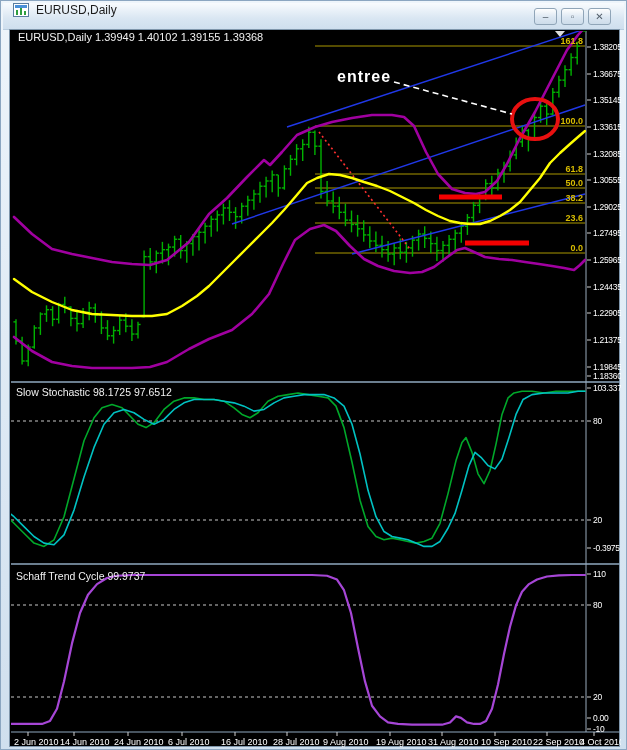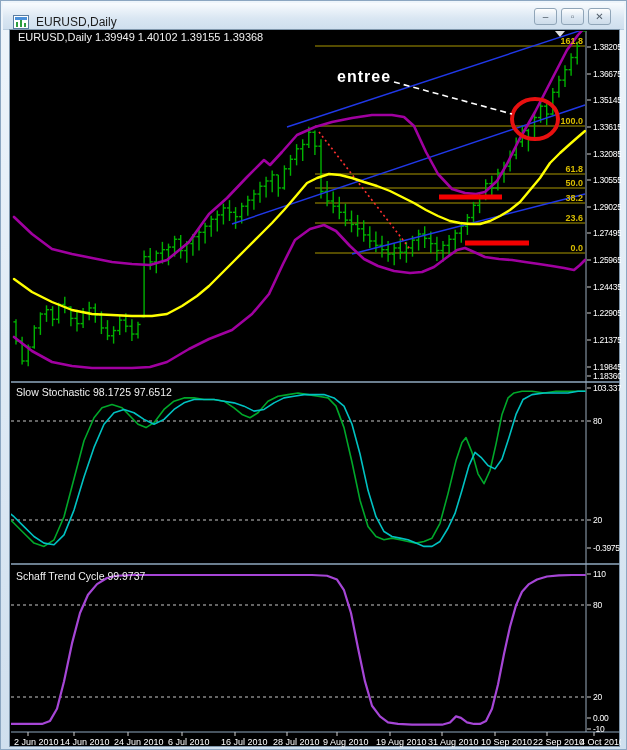--- a/index.html
+++ b/index.html
@@ -1,17 +1,17 @@
 <!DOCTYPE html>
 <html><head>
 <meta charset="utf-8">
 <style>
   html,body{margin:0;padding:0;background:#c6d7e8;font-family:"Liberation Sans",sans-serif;}
   #window{position:relative;width:627px;height:750px;background:linear-gradient(#eef5fb,#cfdfee);border:1px solid #8ba6c1;box-sizing:border-box;overflow:hidden;}
-  #titlebar{position:absolute;left:2px;top:2px;right:2px;height:26px;display:flex;align-items:flex-end;
+  #titlebar{position:absolute;left:2px;top:2px;right:2px;height:26px;display:flex;align-items:flex-start;
     background:linear-gradient(#f8fbfe,#d9e6f2 60%,#cfdfee);border-bottom:1px solid #b9cddf;}
   #title-icon{width:16px;height:14px;margin-left:10px;position:relative;background:#fff;border:1px solid #5a7da0;box-sizing:border-box;}
   #title-icon .bar{position:absolute;top:1px;left:1px;right:1px;height:3px;background:#4a90d9;}
   #title-icon .c1,#title-icon .c2,#title-icon .c3{position:absolute;bottom:1px;width:2px;background:#2e9e3f;}
   #title-icon .c1{left:2px;height:5px;} #title-icon .c2{left:6px;height:7px;} #title-icon .c3{left:10px;height:4px;}
   #window-title{margin-left:7px;font-size:12px;color:#1c1c1c;}
   #win-buttons{position:absolute;right:13px;top:5px;display:flex;gap:4px;}
   .win-btn{width:23px;height:17px;border:1px solid #90a5b8;border-radius:3px;
     background:linear-gradient(#fefefe,#dce7f2 55%,#cddcea);display:flex;align-items:center;justify-content:center;
     font-size:10px;color:#54606c;line-height:1;box-sizing:border-box;cursor:default;}

